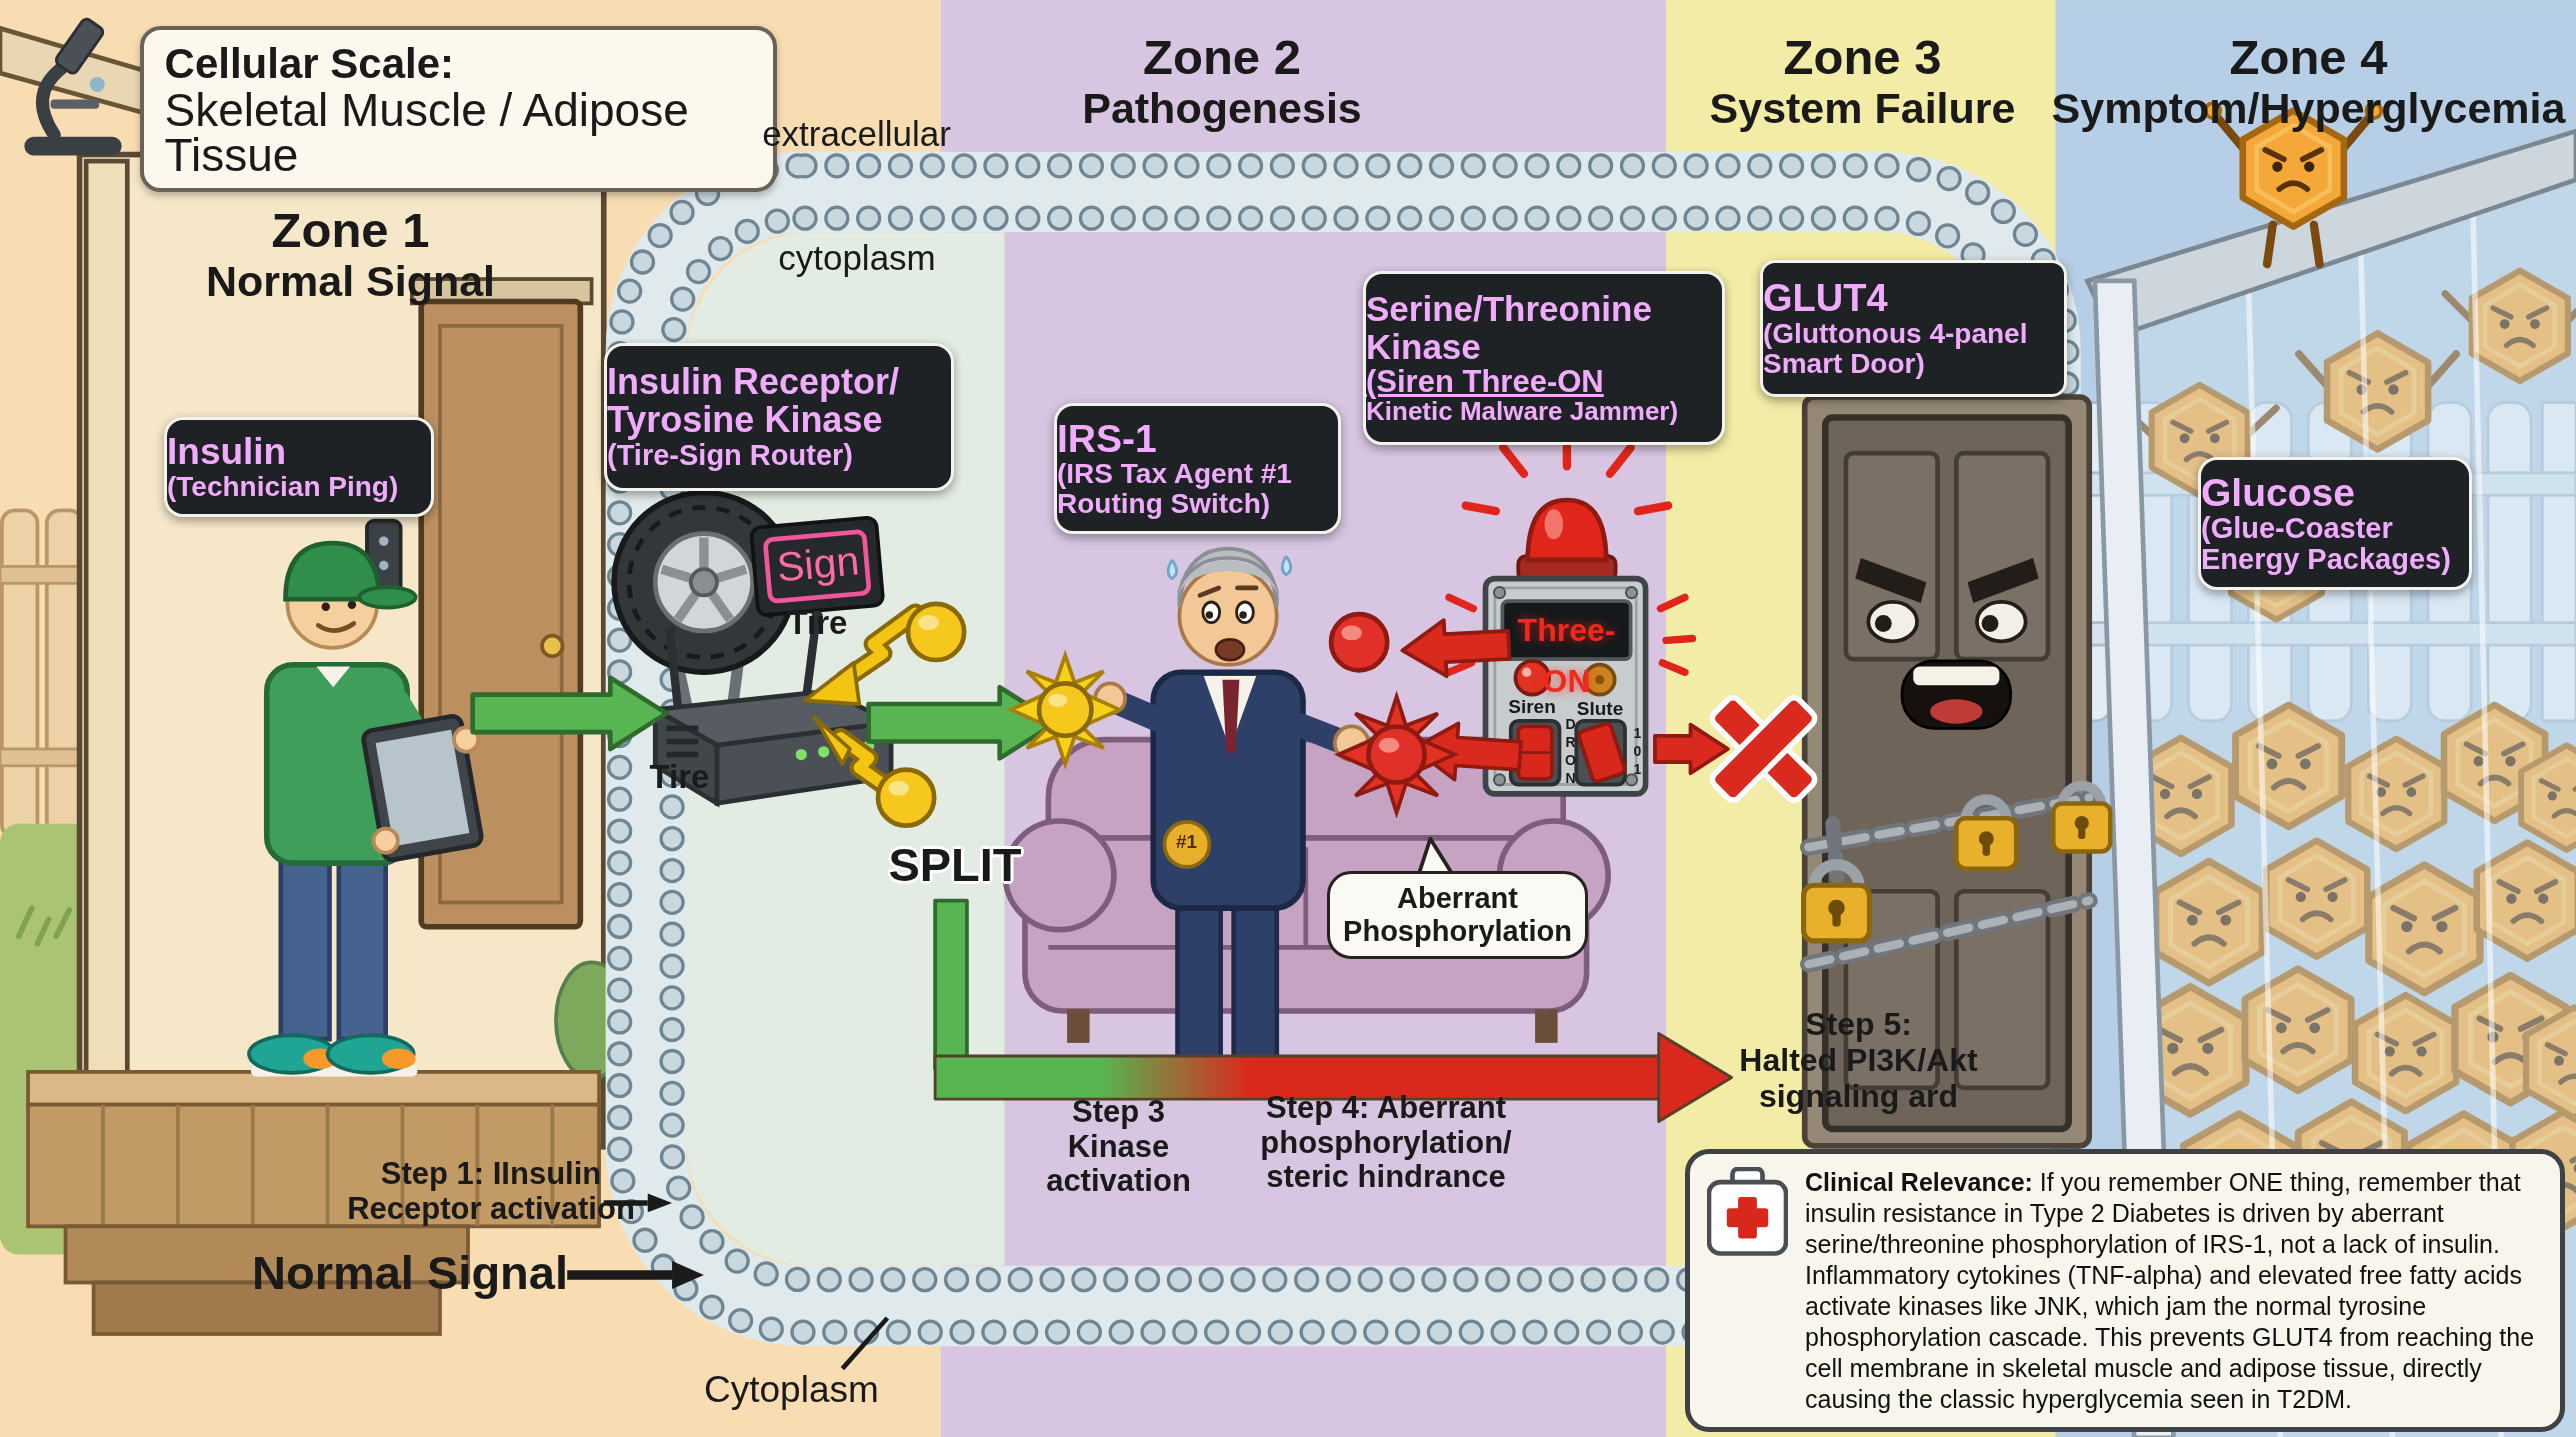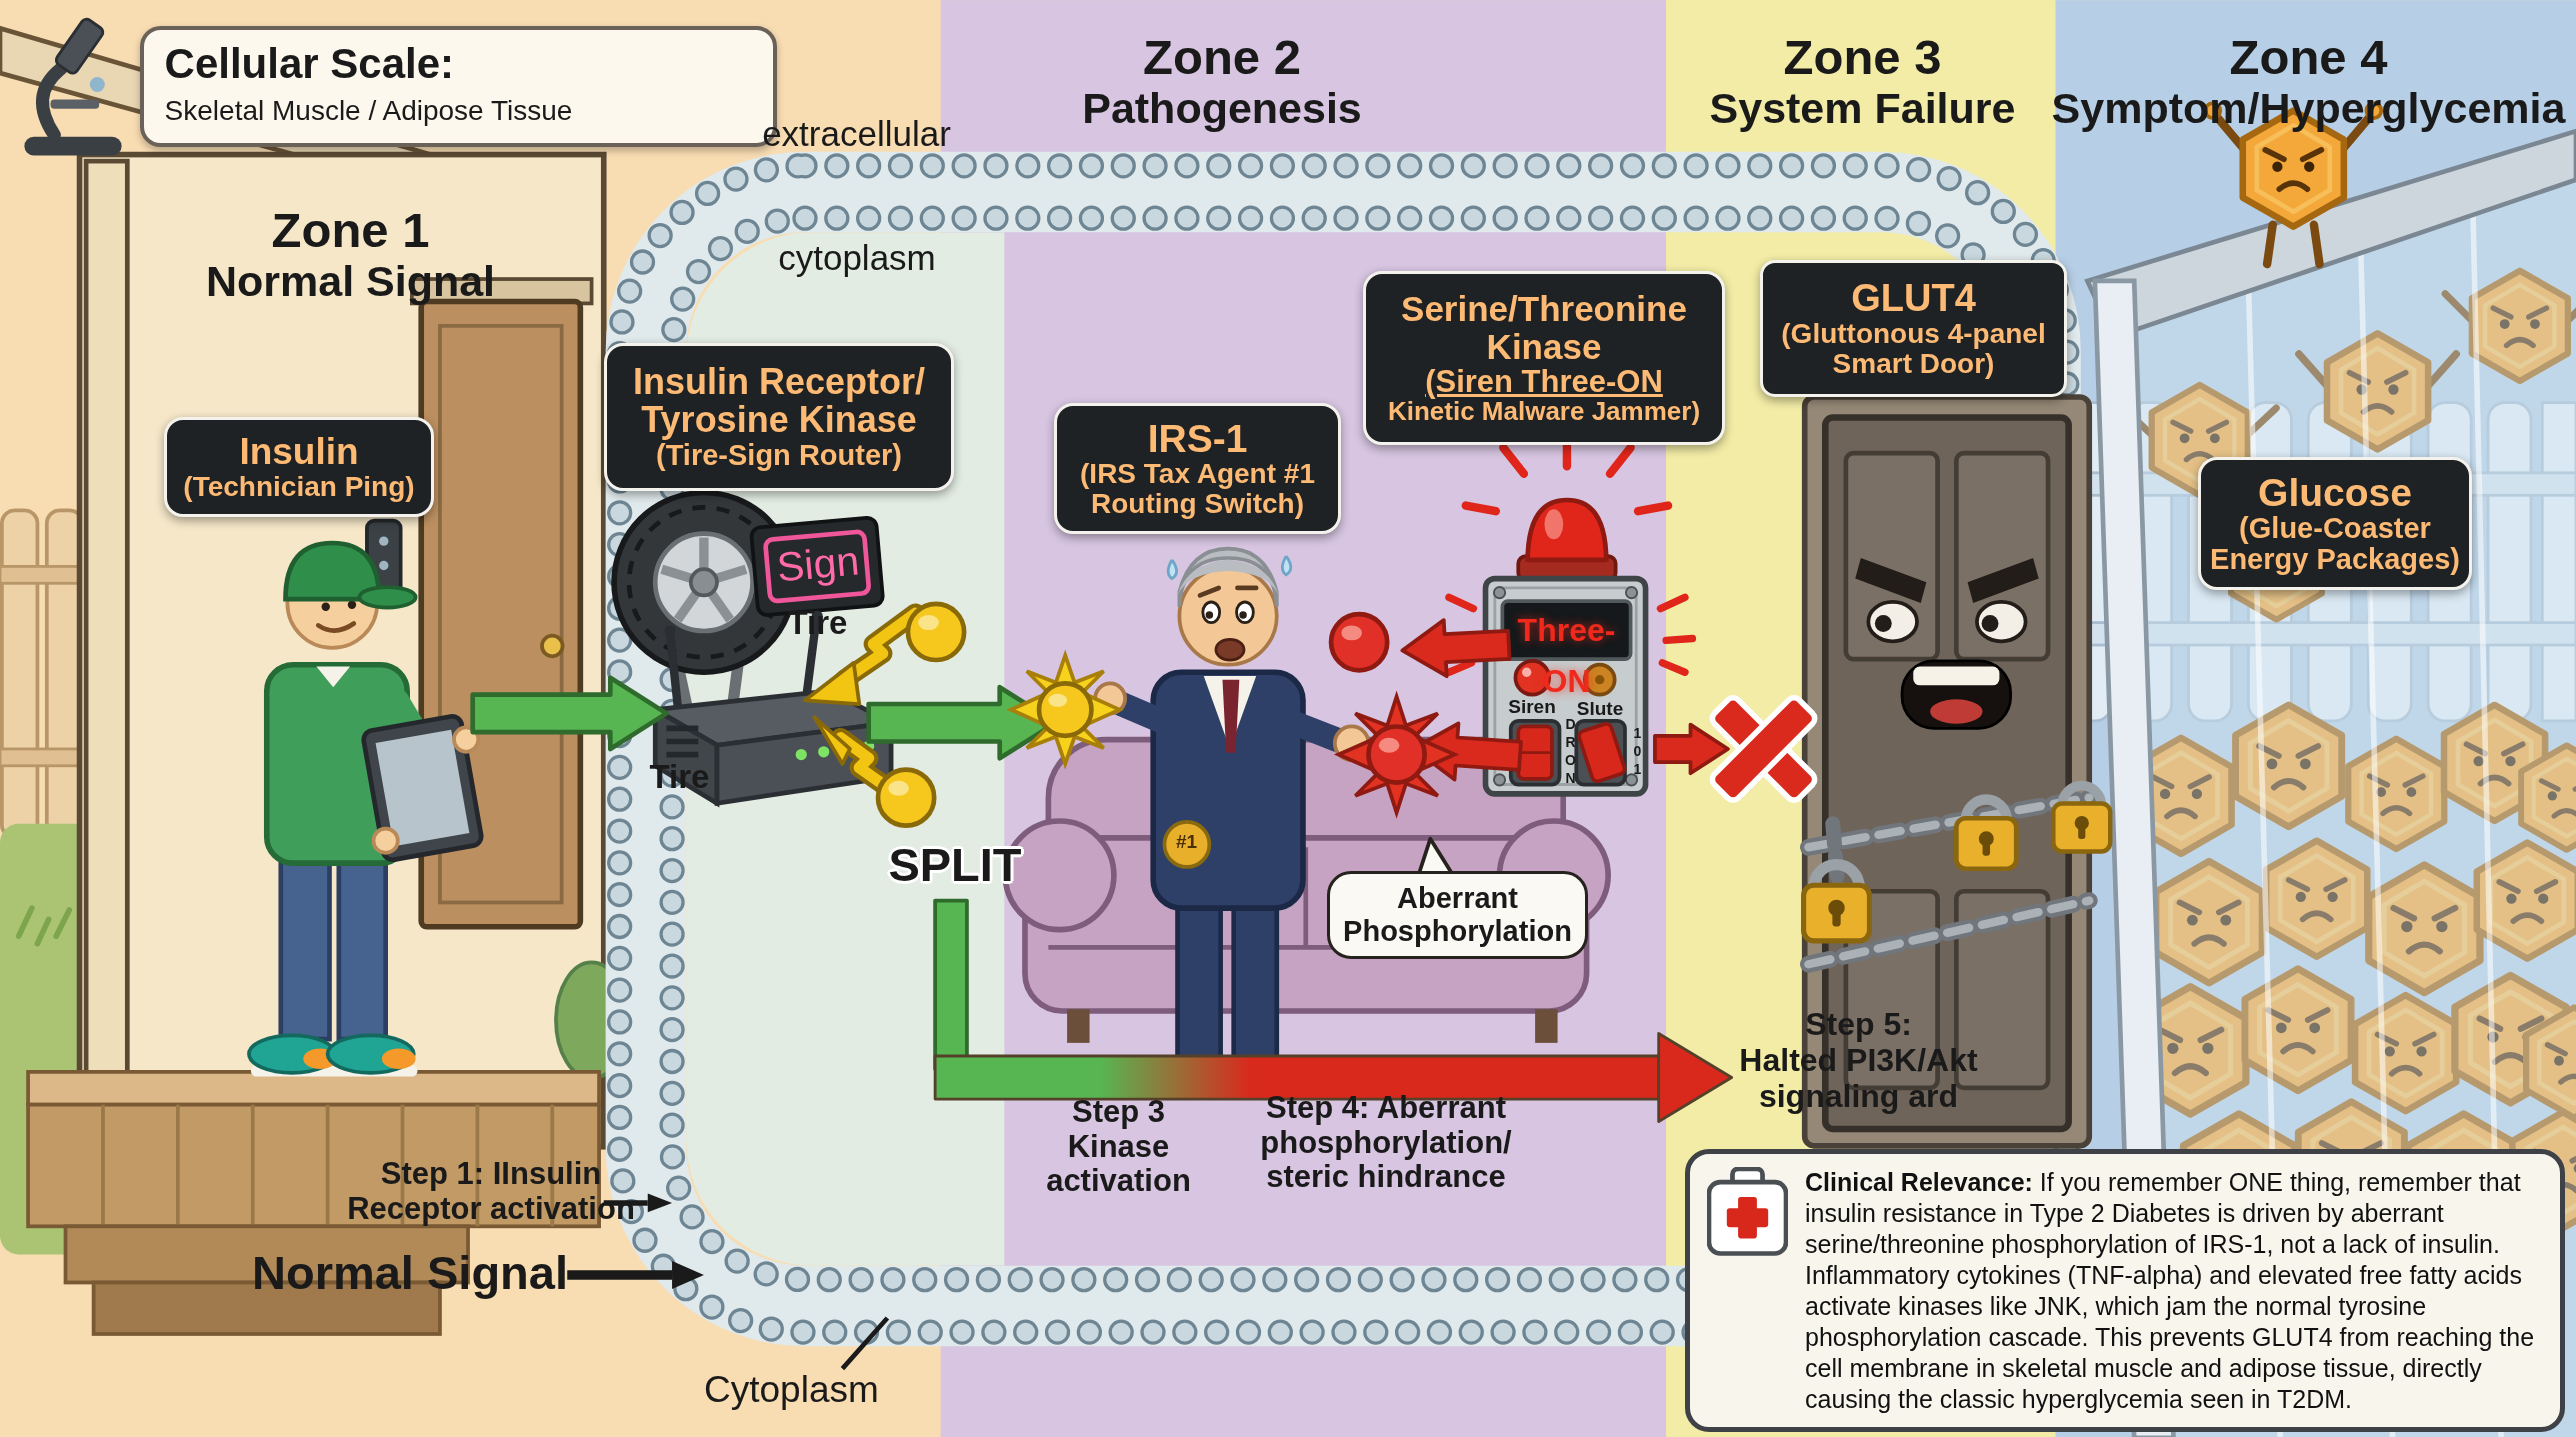--- a/index.html
+++ b/index.html
@@ -3,29 +3,29 @@
 <meta charset="utf-8">
 <style>
   html,body{margin:0;padding:0;background:#2a2a2a;}
   #stage{position:relative;width:2576px;height:1438px;overflow:hidden;background:#f8dcb2;
          font-family:"Liberation Sans","DejaVu Sans",sans-serif;color:#1a1a1a;}
   .abs{position:absolute;}
   svg.scene{position:absolute;left:0;top:0;}
   .zh{text-align:center;}
   .zh .zt{font-weight:bold;font-size:49px;line-height:54px;}
   .zh .zs{font-weight:bold;font-size:43px;line-height:49px;}
-  .lb{background:#1f2224;border:3.7px solid #f4f2ec;border-radius:19px;color:#fdba74;
-      text-align:center;box-shadow:0 3.7px 9.4px rgba(0,0,0,.35);
+  .lb{background:#1f2224;border:3.7px solid #f4f2ec;border-radius:19px;color:#f0abfc;
+      box-shadow:0 3.7px 9.4px rgba(0,0,0,.35);
       display:flex;flex-direction:column;justify-content:center;line-height:1.07;font-weight:bold;}
   .mem-label{font-size:35px;text-align:center;}
   .steptext{font-weight:bold;font-size:31px;line-height:1.12;text-align:center;}
   .scalebox{background:#fcf8ee;border:4.7px solid #6a6258;border-radius:20.6px;
             box-shadow:0 3.7px 7.5px rgba(0,0,0,.25);padding:9.4px 9.4px 9.4px 20.6px;}
   .scalebox .l1{font-weight:bold;font-size:42px;line-height:49px;}
-  .scalebox .l2{font-size:28px;line-height:45px;}
+  .scalebox .l2{font-size:46px;line-height:45px;}
   .bubble{background:#fbf9f4;border:3.7px solid #26221e;border-radius:24px;text-align:center;
           font-weight:bold;font-size:29px;line-height:1.15;display:flex;flex-direction:column;justify-content:center;}
   .halo{text-shadow:-2.8px 0 0 #fff,2.8px 0 0 #fff,0 -2.8px 0 #fff,0 2.8px 0 #fff,
         -1.9px -1.9px 0 #fff,1.9px -1.9px 0 #fff,-1.9px 1.9px 0 #fff,1.9px 1.9px 0 #fff;}
   .vert{writing-mode:vertical-rl;text-orientation:upright;letter-spacing:1.9px;}
   .clinical{background:#f7f5ec;border:5.6px solid #3e4246;border-radius:24px;
             display:flex;gap:17px;padding:13px 17px;box-sizing:border-box;}
   .clinical .txt{font-size:25px;line-height:1.24;color:#111;}
   .devtxt{font-weight:bold;text-align:center;}
 </style>

